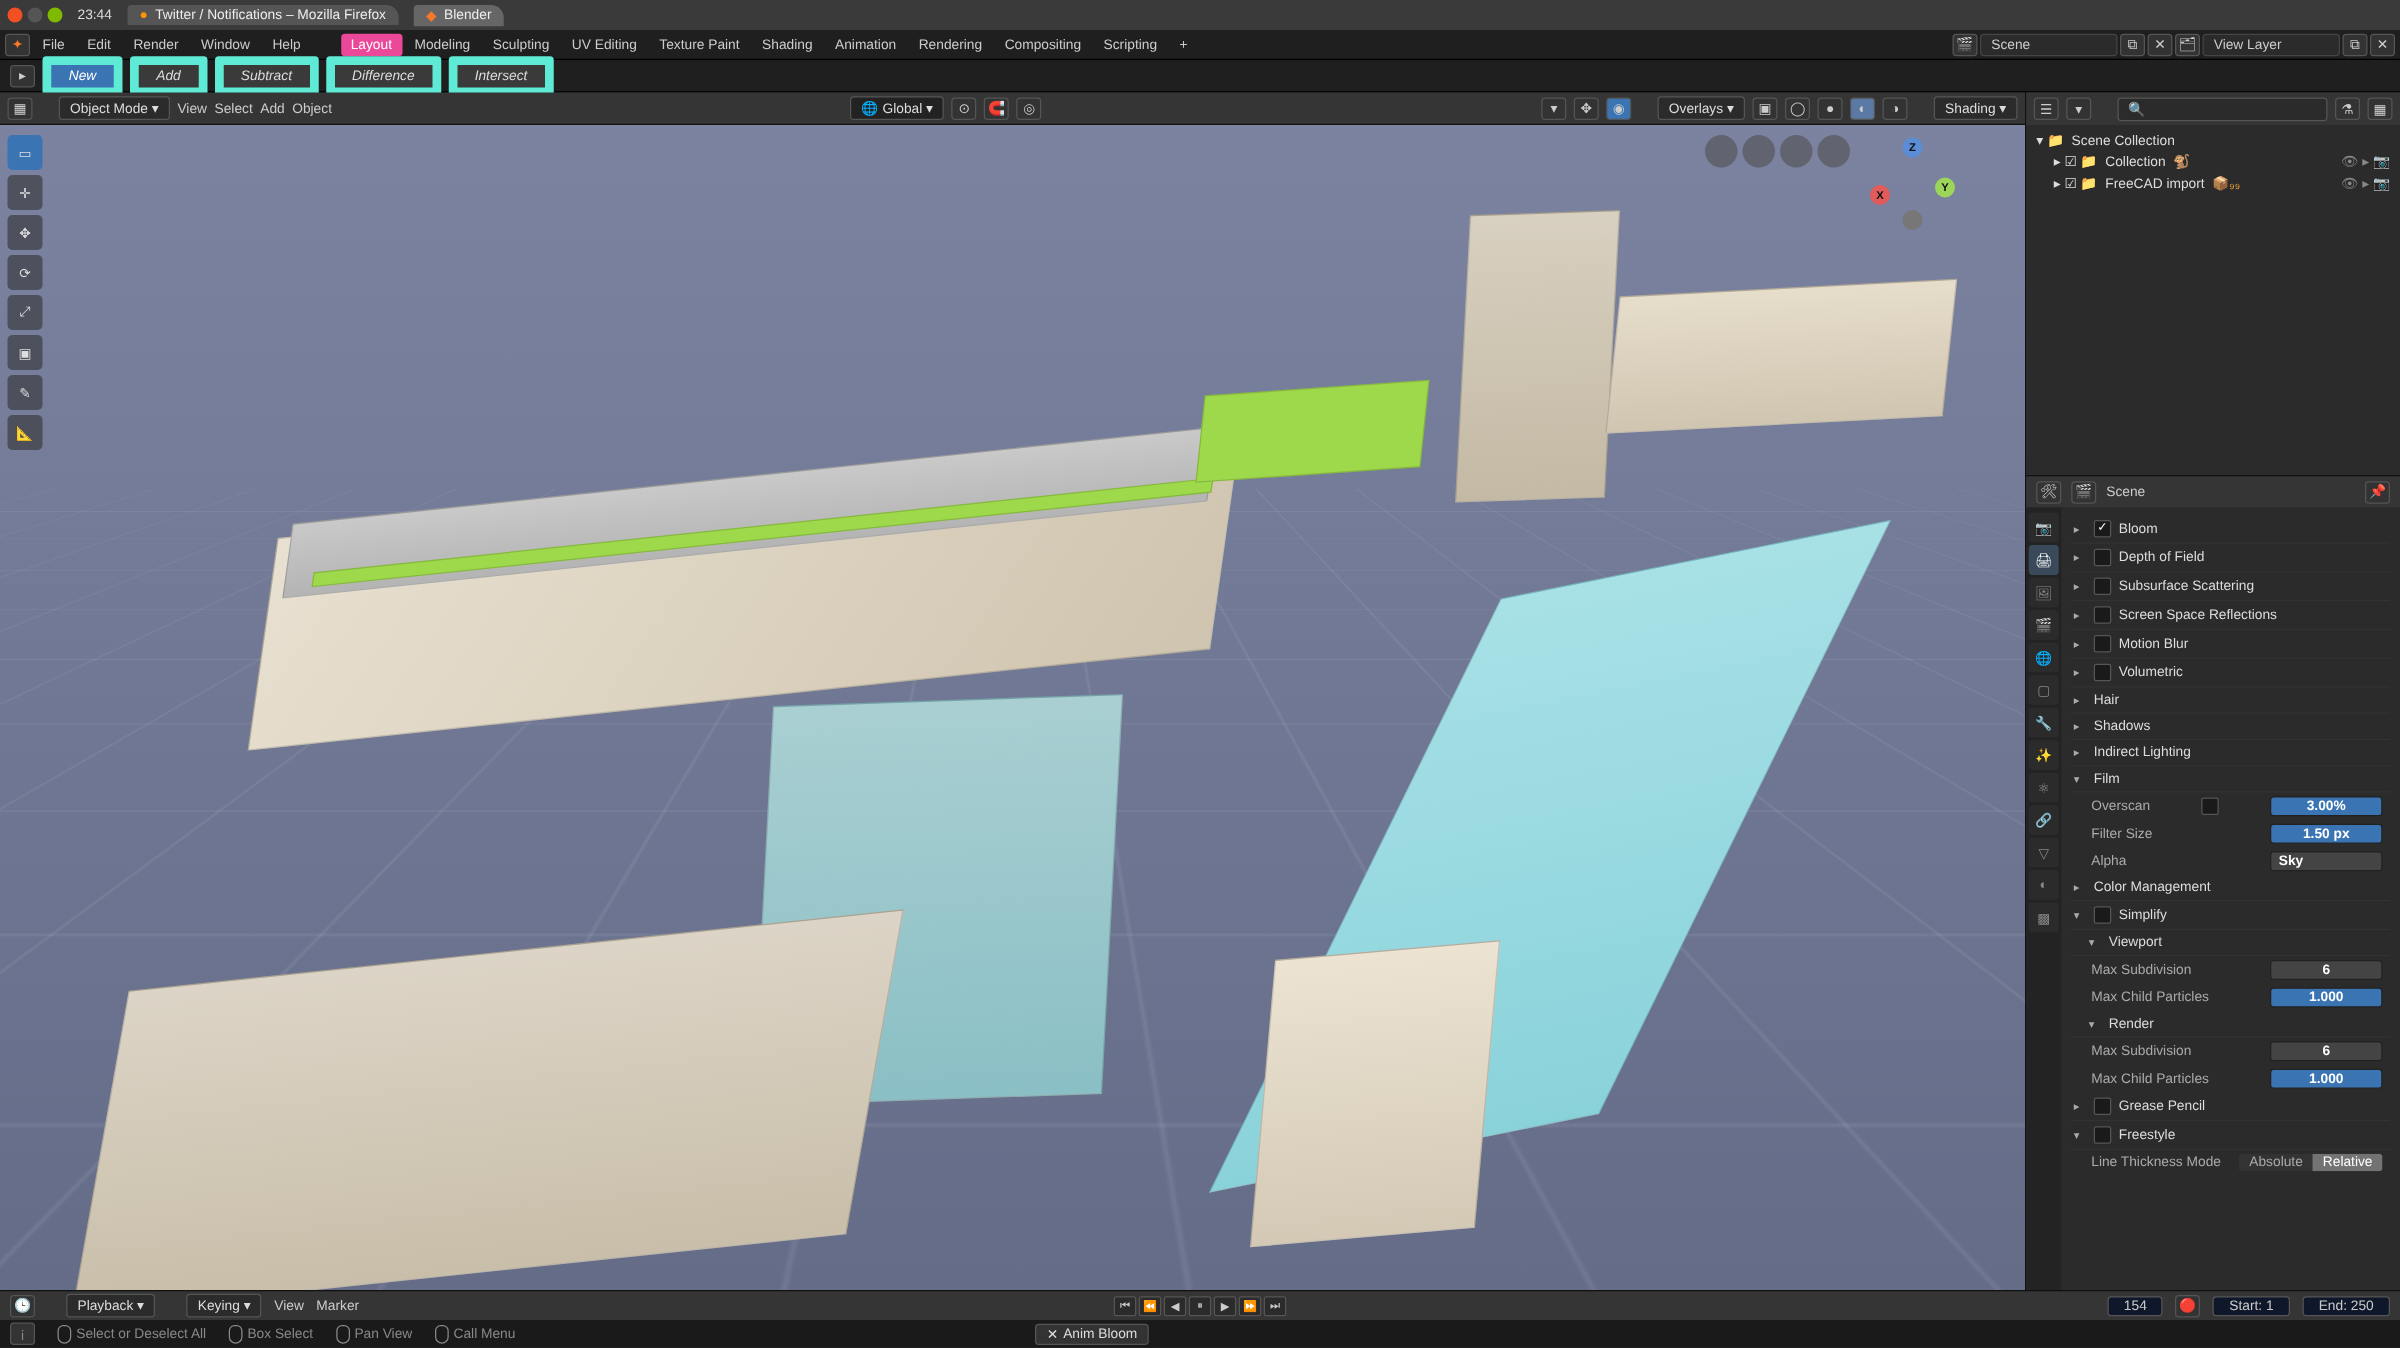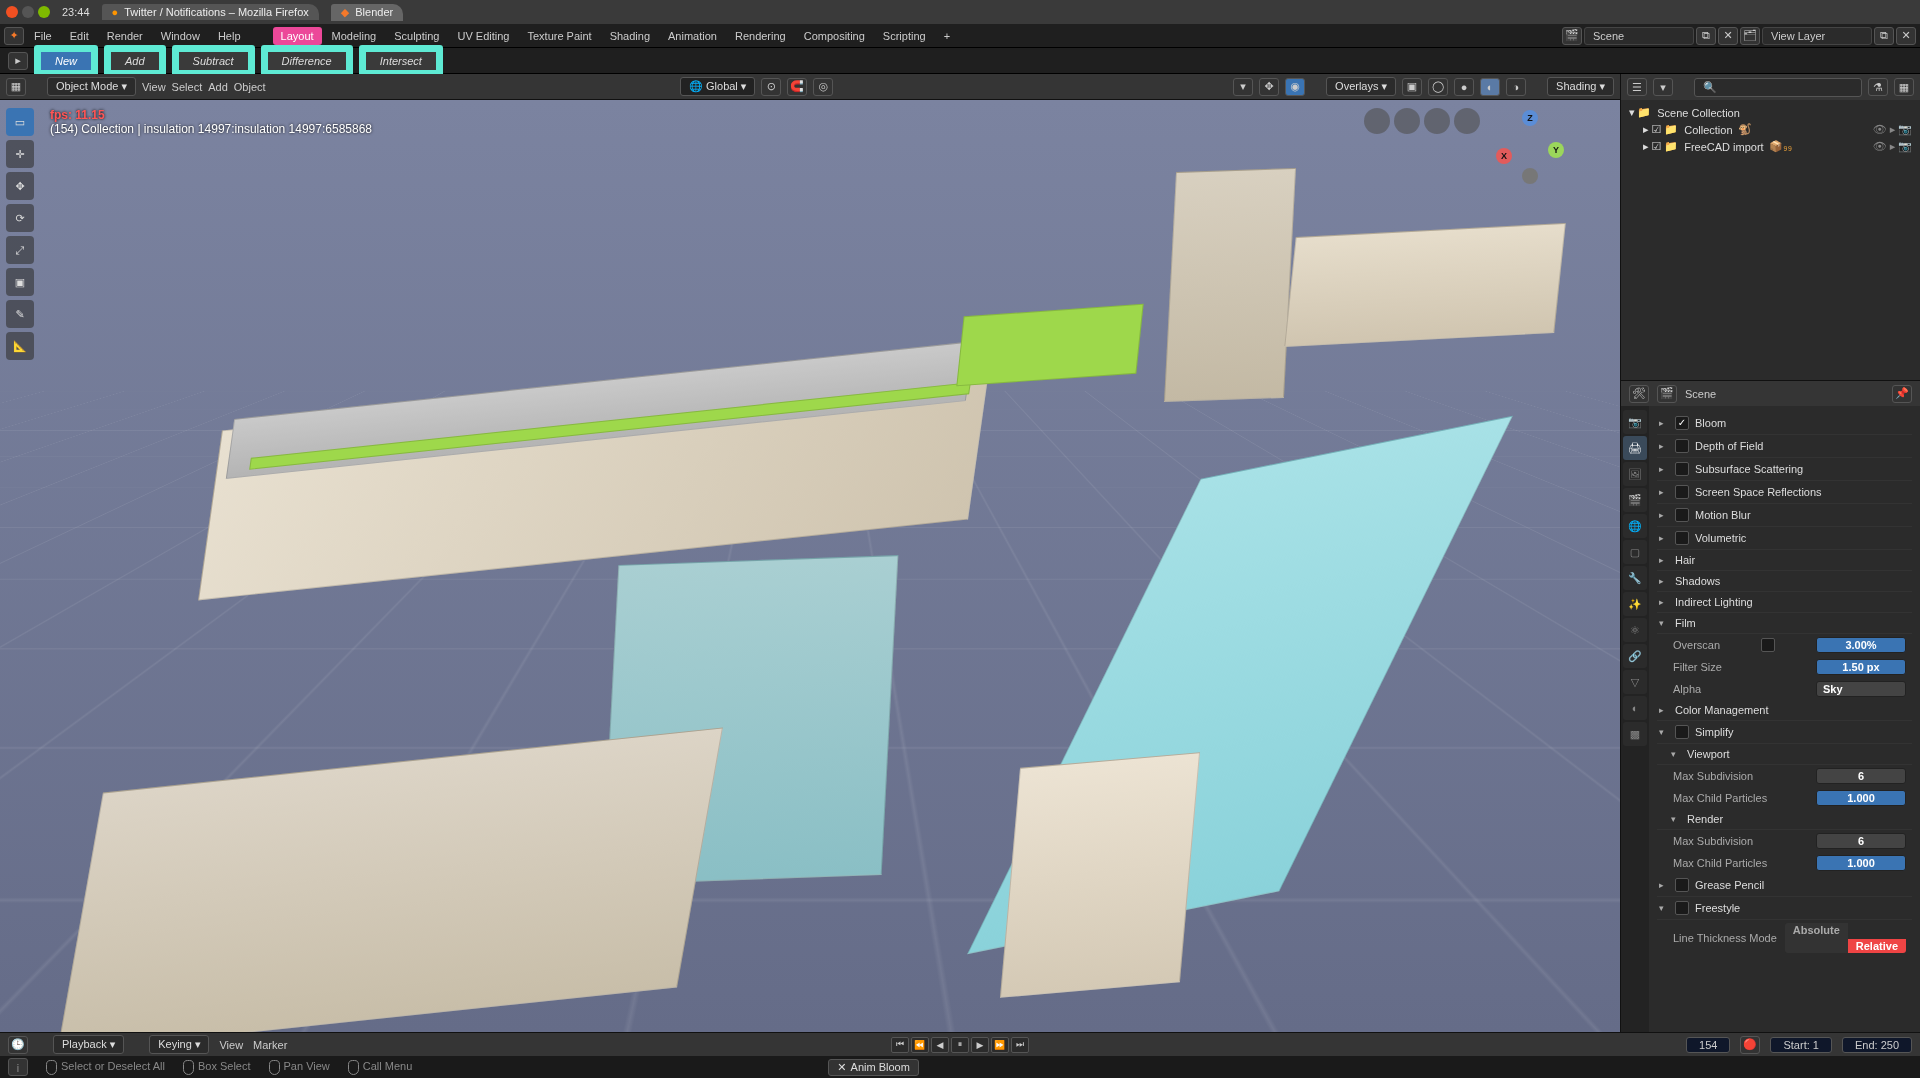--- a/index.html
+++ b/index.html
@@ -56,23 +56,23 @@
   .propstabs .pt { width:24px; height:24px; background:#2b2b2b; border-radius:3px; display:flex; align-items:center; justify-content:center; color:#888; }
   .propstabs .pt.active { background:#3a4a5a; color:#fff; }
   .propsbody { flex:1; overflow:auto; padding:6px 8px; }
   .propsbody .panel { padding:4px 2px; display:flex; align-items:center; gap:6px; color:#ddd; border-bottom:1px solid #333; }
   .propsbody .subrow { display:flex; align-items:center; justify-content:space-between; padding:3px 6px 3px 16px; color:#aaa; gap:8px; }
   .numfield { background:#444; border-radius:3px; padding:1px 0; width:90px; text-align:center; color:#fff; border:1px solid #222;font-weight:bold; }
   .numfield.blue { background:#3a74b3; }
   .checkbox { width:14px; height:14px; background:#1a1a1a; border:1px solid #555; border-radius:2px; display:inline-block; }
   .checkbox.checked::after { content:'✓'; color:#fff; font-size:10px; display:block; text-align:center; line-height:12px; }
   .disclose { color:#aaa; font-size:9px; width:10px; }
-  .segbtn { display:flex; border-radius:3px; overflow:hidden;font-weight:bold; }
+  .segbtn { display:flex; border-radius:3px; overflow:hidden; }
   .segbtn span { padding:1px 8px; background:#333; color:#aaa; }
-  .segbtn span.on { background:#ef4444; color:#fff;margin-top:16px; }
+  .segbtn span.on { background:#737373; color:#fff; }
 
   .timeline { height:24px; background:#353535; display:flex; align-items:center; gap:10px; padding:0 8px; border-top:1px solid #111; }
   .timeline .centerctrl { position:absolute; left:50%; transform:translateX(-50%); display:flex; gap:2px; }
   .timeline .framebox { background:#0f172a; border:1px solid #555; border-radius:3px; padding:1px 12px; }
   .statusbar { height:22px; background:#1a1a1a; display:flex; align-items:center; gap:18px; padding:0 8px; color:#888; font-size:11px; }
   .statusbar .spacer { flex:1; }
   .mouseicon { display:inline-block; width:11px; height:15px; border:1px solid #888; border-radius:5px 5px 6px 6px; vertical-align:middle; margin-right:4px; }
   .tl-icbtn { width:18px; height:16px; background:#2b2b2b; border:1px solid #555; border-radius:2px; display:flex; align-items:center; justify-content:center; color:#ccc; font-size:9px; }
   .chip { background:#333; border:1px solid #555; border-radius:3px; padding:1px 8px; color:#ddd; font-size:11px; display:flex; align-items:center; gap:4px; }
 </style>
@@ -181,24 +181,20 @@
         <span class="tool active">▭</span>
         <span class="tool">✛</span>
         <span class="tool">✥</span>
         <span class="tool">⟳</span>
         <span class="tool">⤢</span>
         <span class="tool">▣</span>
         <span class="tool">✎</span>
         <span class="tool">📐</span>
       </div>
 
-      <div class="vp-overlay">
-        <div class="fps">fps: 11.15</div>
-        <div>(154) Collection | insulation 14997:insulation 14997:6585868</div>
-      </div>
 
       <div class="vp-navbtns">
         <span class="nb"></span>
         <span class="nb"></span>
         <span class="nb"></span>
         <span class="nb"></span>
       </div>
 
       <div class="vp-gizmo">
         <span class="axis" style="background:#5b8dd6; left:32px; top:0">Z</span>

